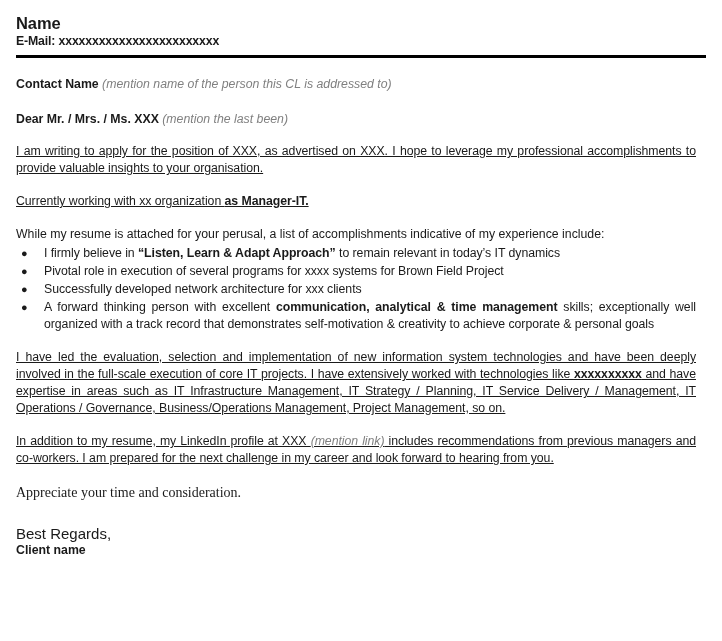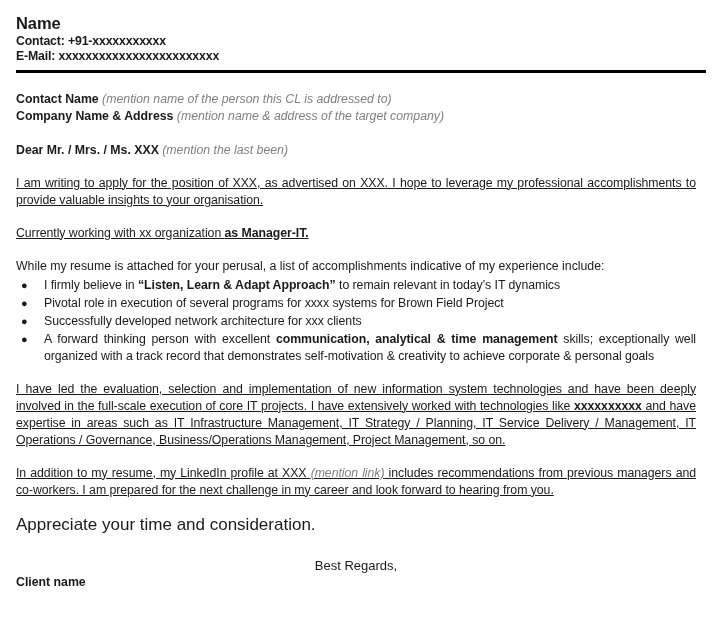--- a/index.html
+++ b/index.html
@@ -122,62 +122,54 @@
   ul.bullets li .dot {
     position: absolute;
     left: 5px;
     top: 0;
     font-size: 11px;
     line-height: 17px;
   }
 
   .closing {
     margin-top: 17px;
-    font-size: 17px;
-    line-height: 17px;
+    font-size: 14px;
+    line-height: 17px;
+    font-family: Liberation Serif, serif;
   }
   .sign-off {
     margin-top: 24px;
-    font-size: 13px;
-    line-height: 17px;
-    text-align: center;
+    font-size: 15px;
+    line-height: 17px;
   }
   .sign-name {
     font-size: 12.3px;
     line-height: 17px;
     font-weight: bold;
   }
 </style>
 </head>
 <body>
 
 <div class="page">
 
   <div class="letterhead">
     <div class="lh-name">Name</div>
-    <div class="lh-line">
-      <span>Contact:</span>
-      <span class="val">+91-xxxxxxxxxxx</span>
-    </div>
     <div class="lh-line">
       <span>E-Mail:</span>
       <span class="val">xxxxxxxxxxxxxxxxxxxxxxxx</span>
     </div>
     <hr class="rule">
   </div>
 
   <div class="addr-block">
     <div class="addr-line">
       <span class="lbl">Contact Name</span>
       <span class="hint">(mention name of the person this CL is addressed to)</span>
     </div>
-    <div class="addr-line">
-      <span class="lbl">Company Name &amp; Address</span>
-      <span class="hint">(mention name &amp; address of the target company)</span>
-    </div>
   </div>
 
   <div class="salutation">
     <span class="lbl">Dear Mr. / Mrs. / Ms. XXX</span>
     <span class="hint">(mention the last been)</span>
   </div>
 
   <p class="para">I am writing to apply for the position of XXX, as advertised on XXX. I hope to leverage my professional accomplishments to provide valuable insights to your organisation.</p>
 
   <p class="para"><span>Currently working with xx organization </span><b>as Manager-IT.</b></p>

